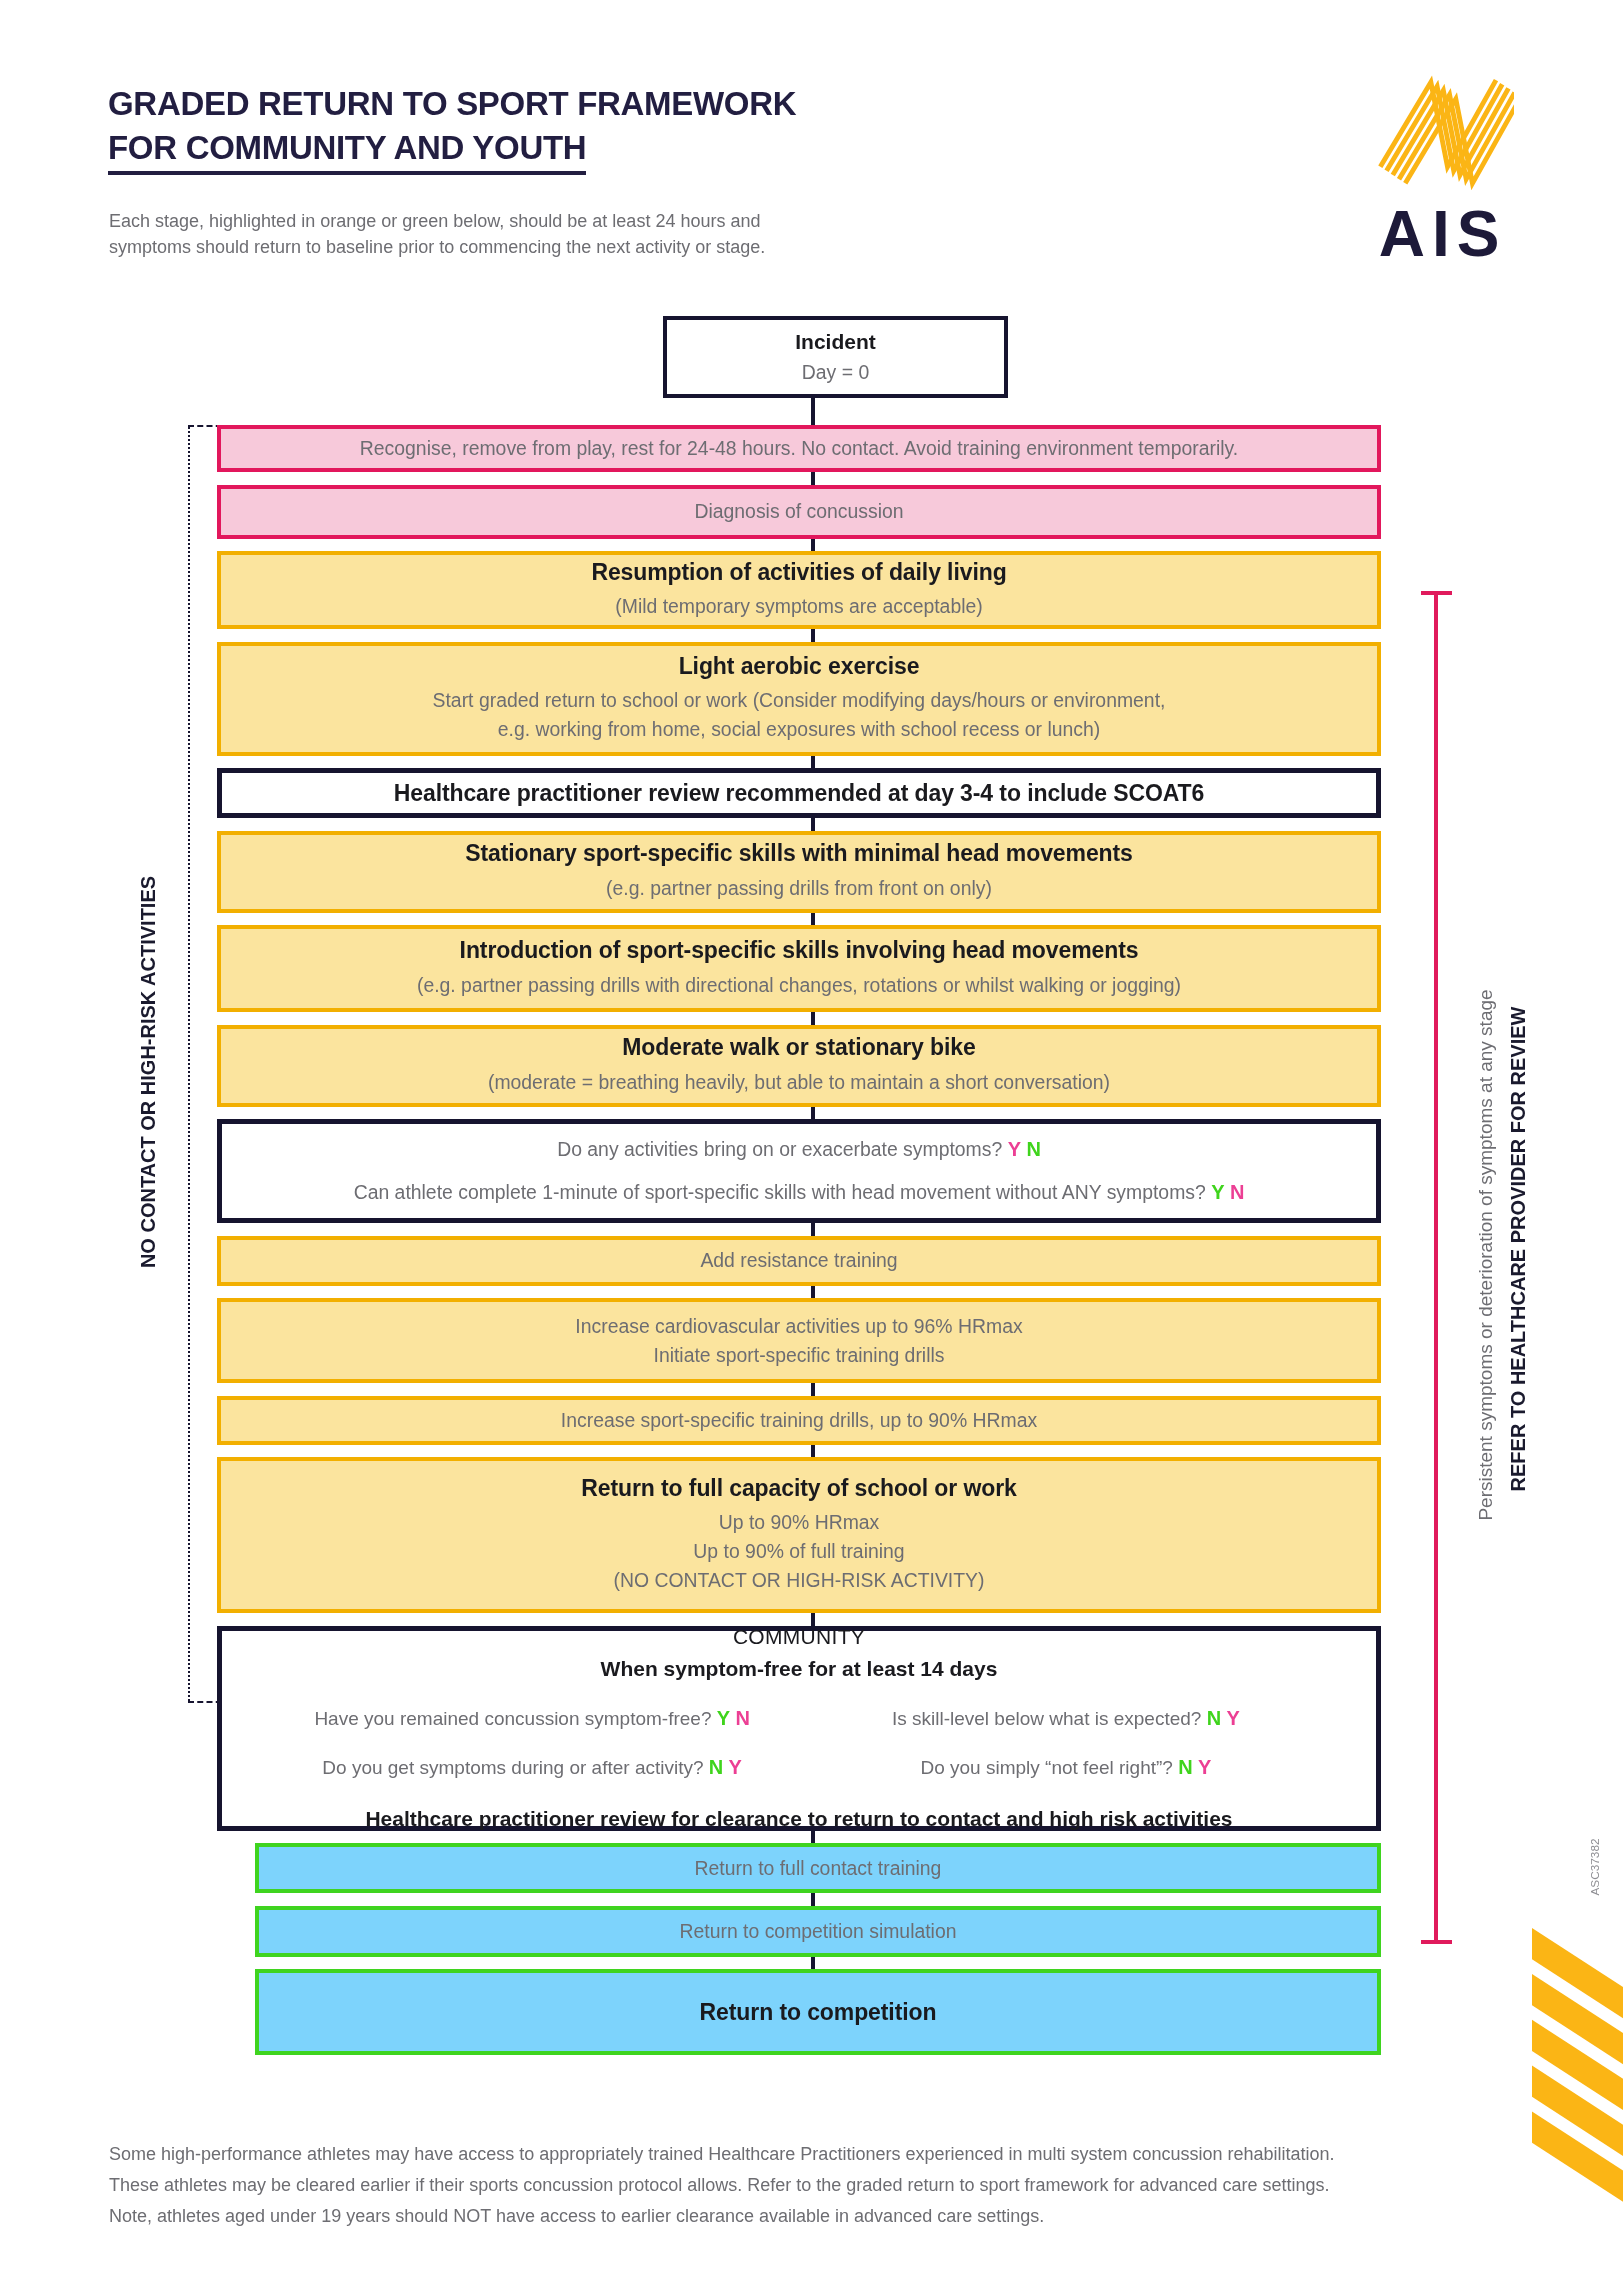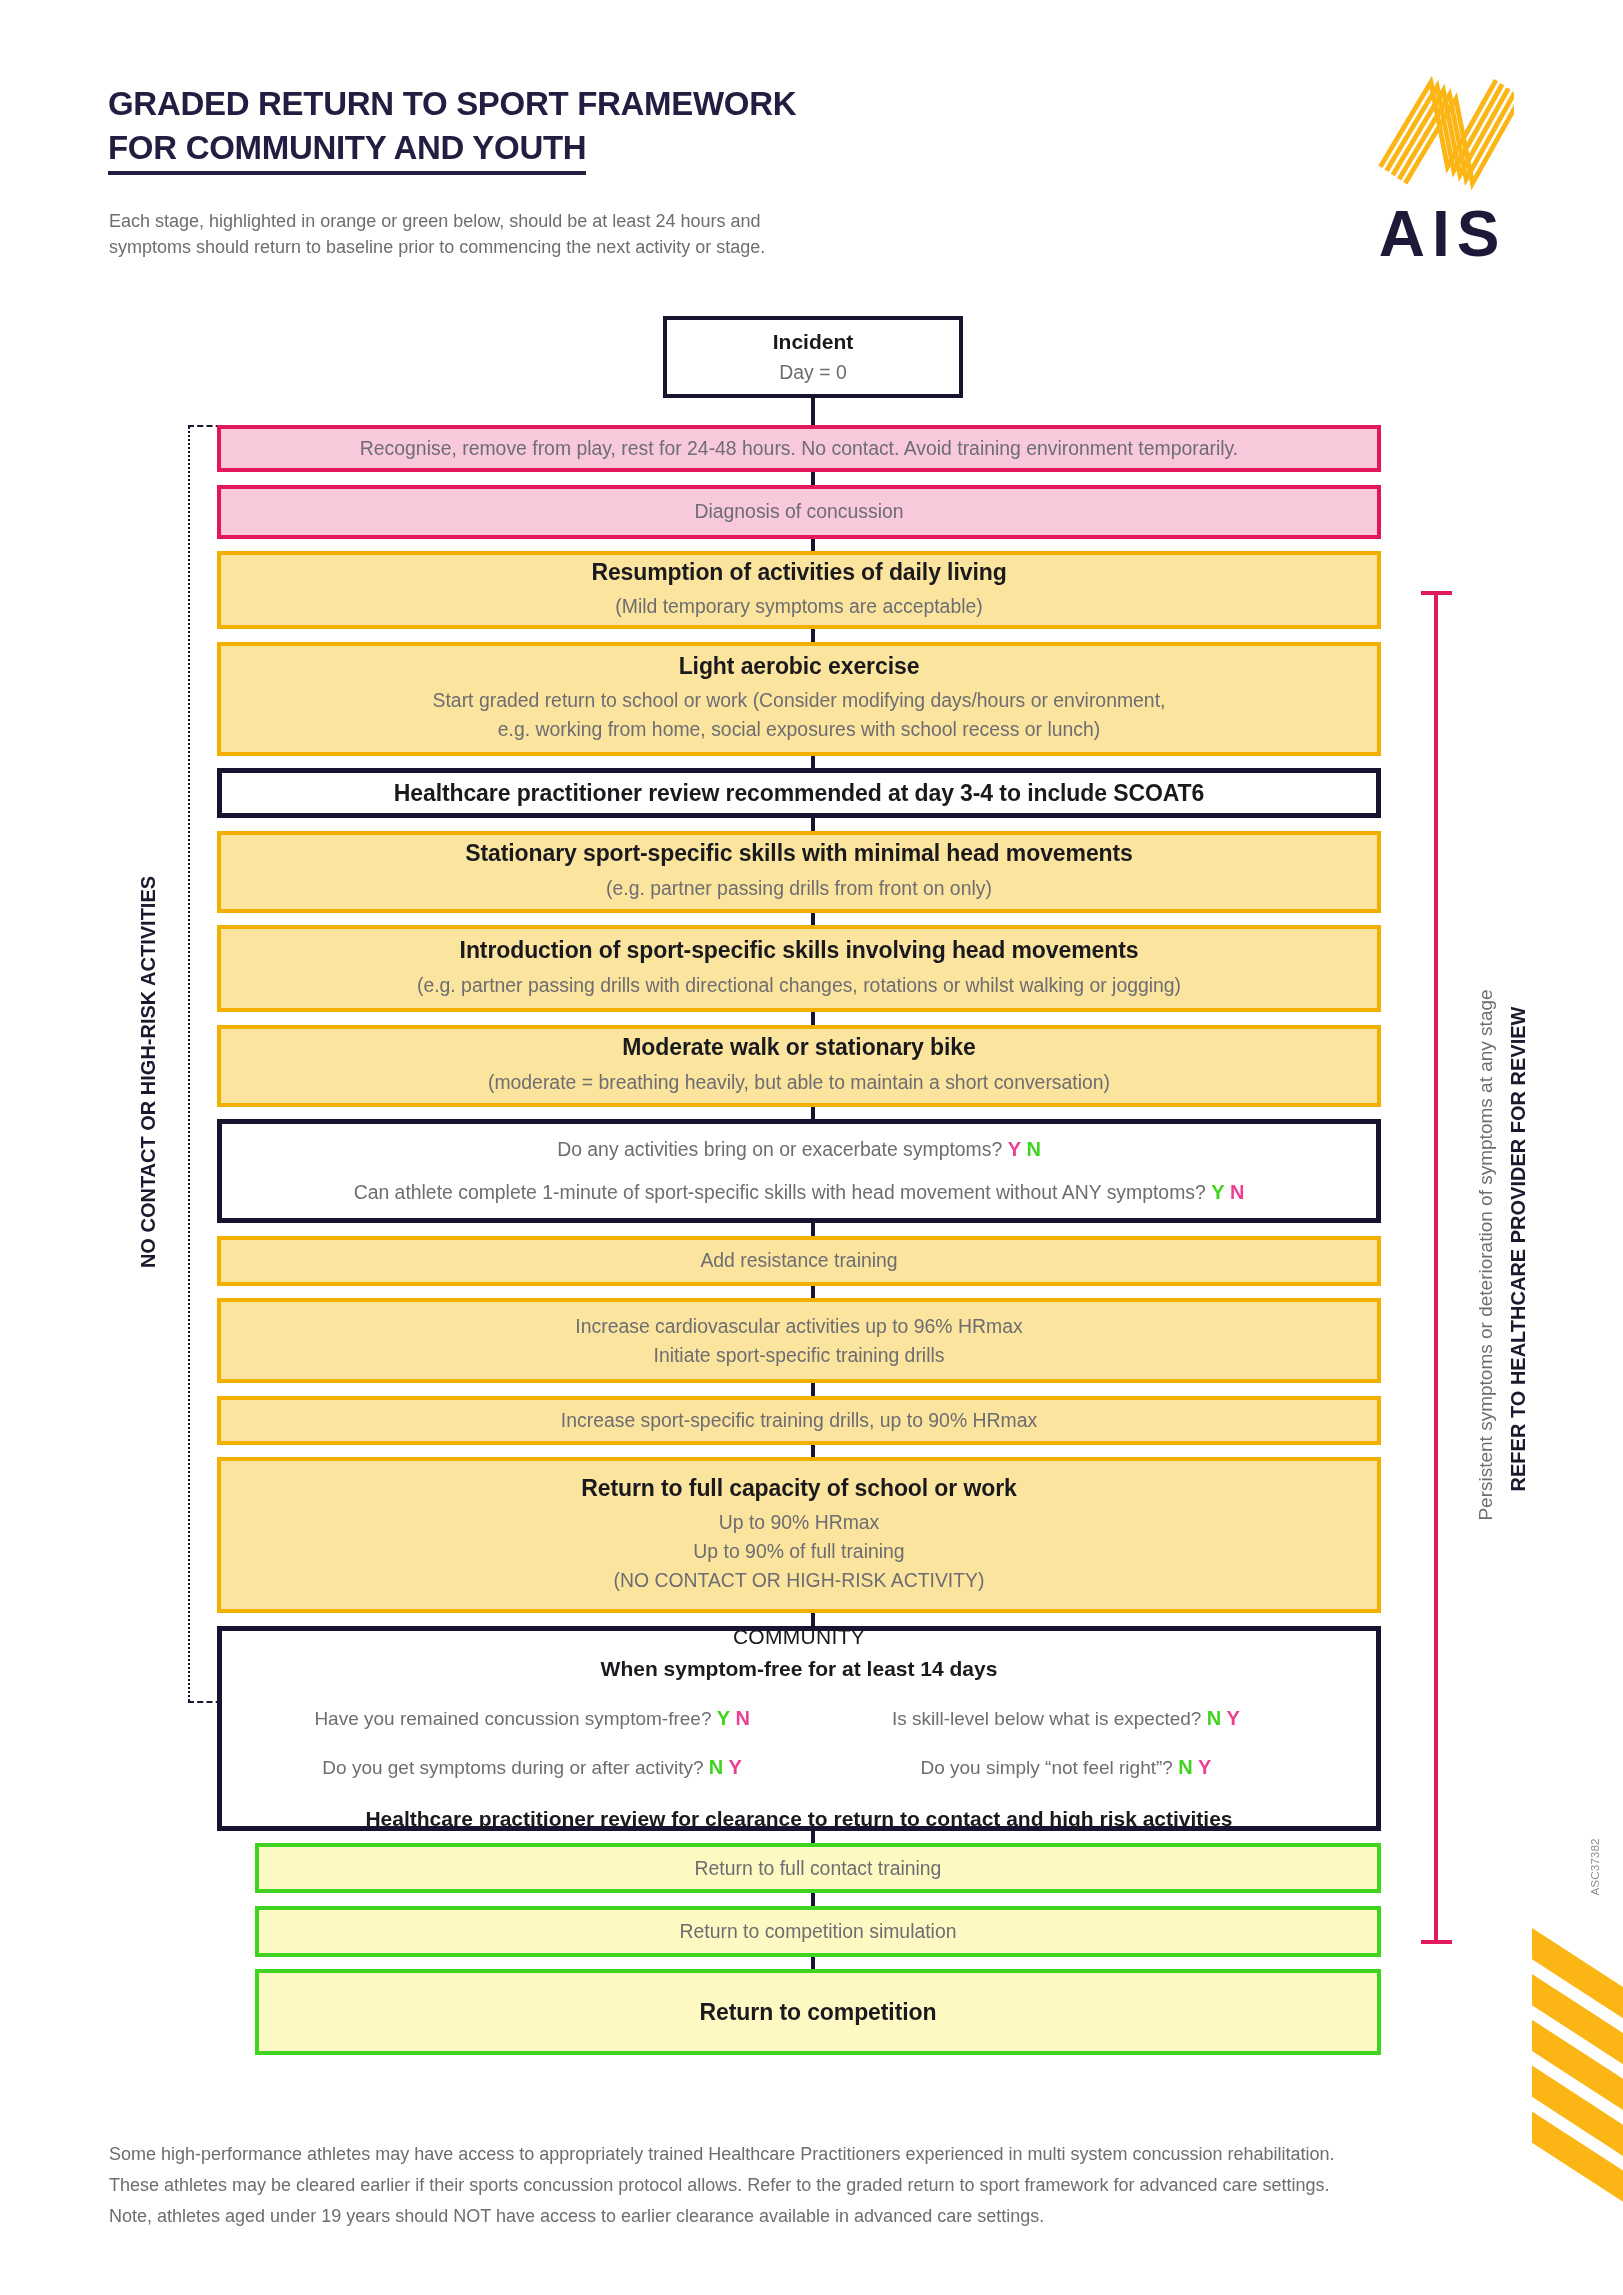--- a/index.html
+++ b/index.html
@@ -10,37 +10,37 @@
   .title{position:absolute;left:108px;top:82px;font-size:33px;font-weight:bold;
          color:#221e41;line-height:44px;letter-spacing:-0.3px;}
   .title .underlined{display:inline-block;border-bottom:4.2px solid #221e41;padding-bottom:1px;}
   .subtitle{position:absolute;left:109px;top:208px;font-size:18px;color:#6d6d72;line-height:26px;}
 
   .logo{position:absolute;left:1359px;top:64px;width:167px;text-align:center;}
   .logo svg{display:block;margin:0 auto;}
   .logo .word{font-size:64px;font-weight:bold;color:#1d1a39;letter-spacing:7px;margin-top:1.4px;}
 
   
-  .incident{position:absolute;left:663px;top:316px;width:300px;height:82px;background:#fff;
+  .incident{position:absolute;left:663px;top:316px;width:345px;height:82px;background:#fff;
             border:4.9px solid #16142f;box-sizing:border-box;display:flex;flex-direction:column;
             justify-content:center;align-items:center;gap:7px;z-index:2;}
   .incident .t{font-size:21px;font-weight:bold;color:#1a1a1e;}
   .incident .l{font-size:19.4px;color:#6d6d72;}
 
   
   .spine{position:absolute;left:811px;top:396px;width:3.5px;height:1577px;background:#16142f;z-index:0;}
   .stack{position:absolute;left:217px;top:425px;width:1164px;display:flex;flex-direction:column;
          gap:12.5px;z-index:1;}
   .box{box-sizing:border-box;display:flex;flex-direction:column;justify-content:center;
        align-items:center;text-align:center;gap:6.2px;padding:4.2px 21px;}
   .box .t{font-size:23px;font-weight:bold;color:#1a1a1e;letter-spacing:-0.1px;}
   .box .l{font-size:19.4px;color:#6d6d72;line-height:29px;}
   .pink  {background:#f7c9da;border:4.2px solid #e2175c;}
   .yellow{background:#fbe49e;border:4.2px solid #f2af00;}
-  .green {background:#fef9c3;border:4.2px solid #3fd41f;margin-left:38px;}
+  .green {background:#7dd3fc;border:4.2px solid #3fd41f;margin-left:38px;}
   .navy  {background:#ffffff;border:5.6px solid #16142f;}
 
   .yn{font-weight:bold;font-size:20px;}
   .yn.g{color:#3fd41c;}
   .yn.p{color:#ec3f94;}
   .qbox .l{line-height:21px;}
   .qbox{gap:22px;}
 
   
   .checkpoint{gap:0;}

